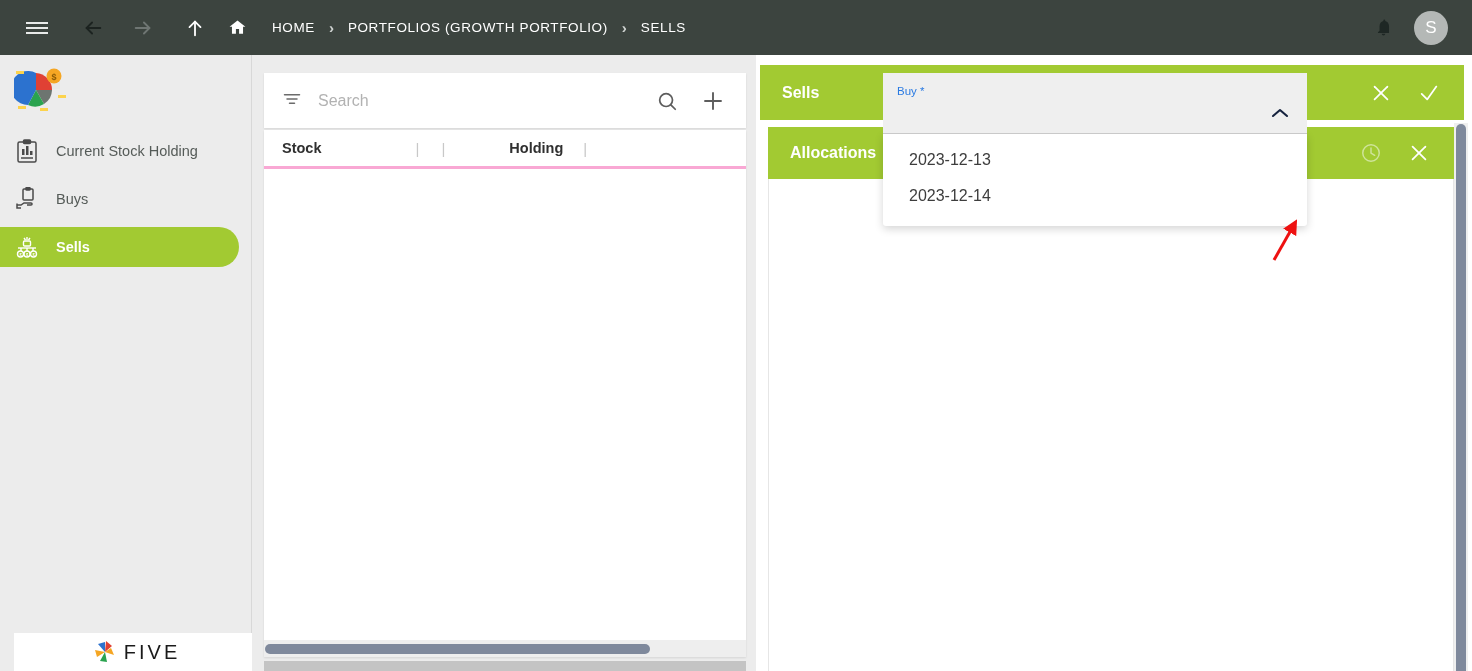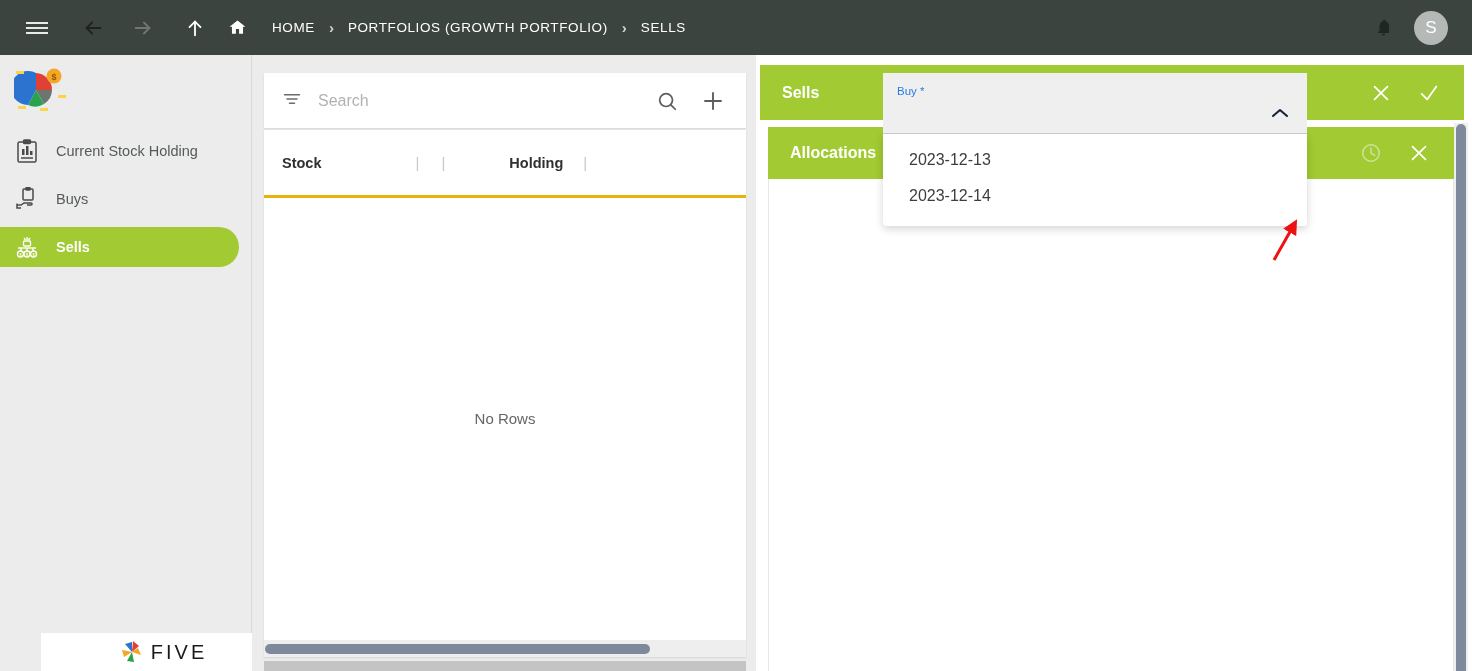--- a/index.html
+++ b/index.html
@@ -52,21 +52,21 @@
   .nav-item {
     display: flex; align-items: center; gap: 16px;
     height: 40px; margin: 0 12px 8px 0;
     padding-left: 14px; border-radius: 0 20px 20px 0;
     color: #555b58; font-size: 14.5px;
   }
   .nav-item.active { background: #a2ca32; color: #ffffff; font-weight: 600; }
   .nav-ico { width: 26px; height: 26px; flex: none; display: flex; align-items: center; justify-content: center; }
   .five-logo {
     position: absolute; left: 14px; bottom: 0; width: 244px; height: 38px;
-    background: #ffffff; display: flex; align-items: center; justify-content: center; gap: 6px; margin-left: 27px;
+    background: #ffffff; display: flex; align-items: center; justify-content: center; gap: 6px;
   }
   .five-word { font-size: 20px; letter-spacing: 3px; color: #1a1a1a; font-weight: 400; }
 
   
   .listpanel { position: absolute; top: 55px; left: 252px; width: 504px; height: 616px; background: #ececec; }
   .searchbar {
     position: absolute; top: 10px; left: 12px; width: 482px; height: 55px;
     background: #ffffff; display: flex; align-items: center; padding: 0 18px;
     box-shadow: 0 1px 2px rgba(0,0,0,.10);
     margin-top: 8px;
@@ -76,22 +76,22 @@
     font-family: "Liberation Sans", sans-serif; margin-left: 16px; background: transparent;
   }
   .search-input::placeholder { color: #b2b2b2; }
   .sb-btn { width: 30px; height: 30px; display: flex; align-items: center; justify-content: center; flex: none; }
 
   .grid {
     position: absolute; top: 75px; left: 12px; width: 482px; height: 527px;
     background: #ffffff; box-shadow: 0 1px 2px rgba(0,0,0,.10);
   }
   .grid-head {
-    height: 68px; display: flex; align-items: center;
-    border-bottom: 3px solid #eab308; position: relative;
+    height: 39px; display: flex; align-items: center;
+    border-bottom: 3px solid #f9a8d4; position: relative;
   }
   .gh-cell {
     font-size: 14.5px; font-weight: bold; color: #303030; display: flex;
     align-items: center; height: 100%;
   }
   .gh-sep { color: #c8c8c8; font-size: 15px; font-weight: 300; padding: 0 2px; }
   .grid-body {
     height: 440px; display: flex; align-items: center; justify-content: center;
     font-size: 15px; color: #666666;
   }
@@ -302,23 +302,20 @@
     </div>
 
     <div class="grid">
       <div class="grid-head">
         <span class="gh-cell" style="margin-left:18px">Stock</span>
         <span class="gh-sep" style="margin-left:92px">|</span>
         <span class="gh-sep" style="margin-left:18px">|</span>
         <span class="gh-cell" style="margin-left:62px">Holding</span>
         <span class="gh-sep" style="margin-left:18px">|</span>
       </div>
-      <div class="grid-body">
-        <span>No Rows</span>
-      </div>
       <div class="hscroll-track">
         <div class="hscroll-thumb"></div>
       </div>
     </div>
 
     <div class="grid-footer"></div>
   </div>
 
   <div class="rightpanel">
 

